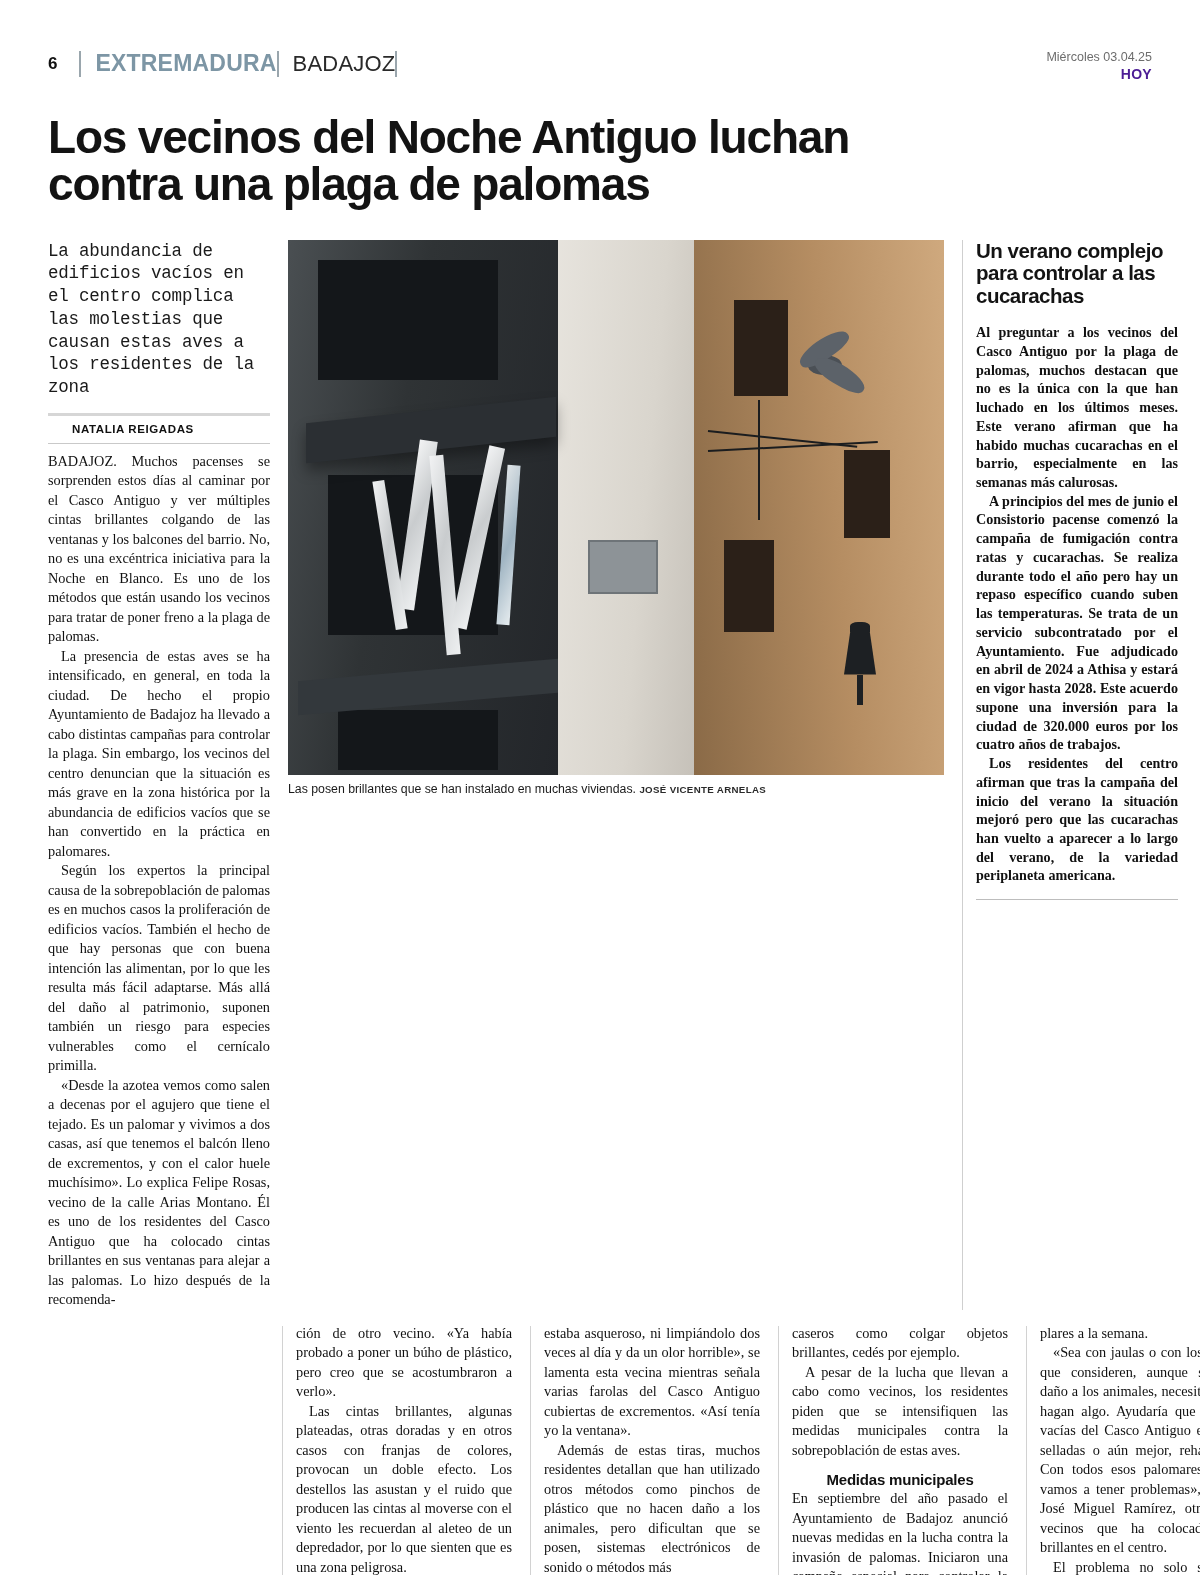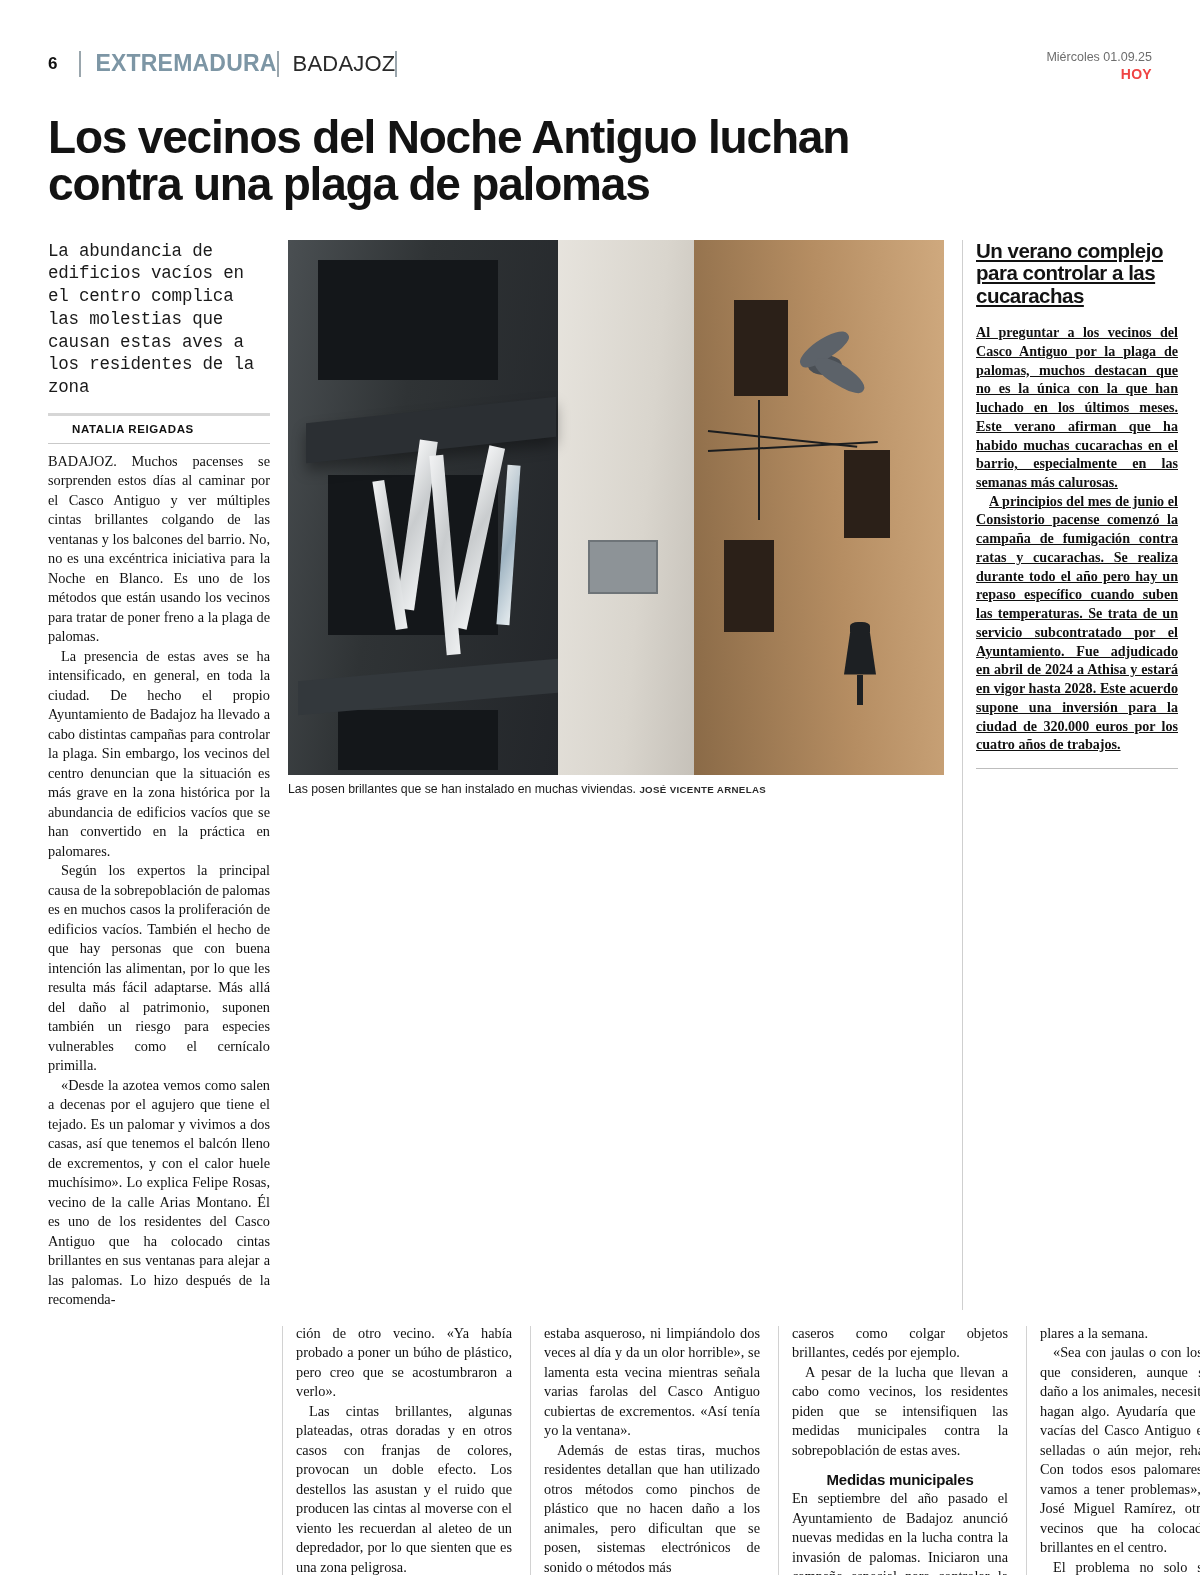--- a/index.html
+++ b/index.html
@@ -20,34 +20,34 @@
   .folio { font-family:"Liberation Sans", sans-serif; font-weight:bold; font-size:17px;
            color:#111; margin-right:22px; }
   .mh-rule { width:2px; height:26px; background:#9aa6ad; margin:0 14px 0 0; }
   .mh-section { font-family:"Liberation Sans", sans-serif; font-weight:bold; font-size:23px;
                 letter-spacing:.2px; color:#7d96a5; }
   .mh-sub { font-family:"Liberation Sans", sans-serif; font-weight:normal; font-size:22px;
             color:#2a2a2a; letter-spacing:.2px; }
   .mh-right { text-align:right; line-height:1.25; }
   .mh-date { font-family:"Liberation Sans", sans-serif; font-size:12.5px; color:#6d6d6d; }
   .mh-brand { font-family:"Liberation Sans", sans-serif; font-weight:bold; font-size:14px;
-              color:#ef4444; letter-spacing:.3px; }
+              color:#4c1d95; letter-spacing:.3px; }
 
   
   .main-area { position:relative; margin-top:22px; }
   .headline {
     font-family:"Liberation Sans", sans-serif; font-weight:bold;
     font-size:46px; line-height:1.03; letter-spacing:-1.2px;
     color:#131313; width:840px;
   }
 
   .cols-top { display:flex; gap:18px; margin-top:22px; }
   .col-left { width:222px; flex:none; }
   .photo-block { width:656px; flex:none; }
-  .sidebar { width:216px; flex:none; position:relative; padding-left:14px;text-decoration:underline; }
+  .sidebar { width:216px; flex:none; position:relative; padding-left:14px; }
   .sidebar:before { content:""; position:absolute; left:0; top:0; bottom:0; width:1px;
                     background:#cfcfcf; }
 
   .standfirst {
     font-family:Liberation Mono, monospace; font-size:17.5px; line-height:1.3;
     color:#1a1a1a; letter-spacing:-.2px;
   }
   .byline-rule { height:3px; background:#d6d6d6; margin:14px 0 7px 0; }
   .byline { font-family:"Liberation Sans", sans-serif; font-weight:bold; font-size:11.5px;
             letter-spacing:.6px; color:#111;padding-left:24px; }
@@ -125,21 +125,21 @@
   <div class="masthead">
     <div class="mh-left">
       <span class="folio">6</span>
       <span class="mh-rule"></span>
       <span class="mh-section">EXTREMADURA</span>
       <span class="mh-rule"></span>
       <span class="mh-sub">BADAJOZ</span>
       <span class="mh-rule"></span>
     </div>
     <div class="mh-right">
-      <div class="mh-date">Miércoles 01.09.25</div>
+      <div class="mh-date">Miércoles 03.04.25</div>
       <div class="mh-brand">HOY</div>
     </div>
   </div>
 
   <div class="main-area">
     <h1 class="headline">Los vecinos del Noche Antiguo luchan contra una plaga de palomas</h1>
 
     <div class="cols-top">
 
       <div class="col-left">
@@ -201,20 +201,21 @@
           <span>Las posen brillantes que se han instalado en muchas viviendas.</span>
           <span class="credit">JOSÉ VICENTE ARNELAS</span>
         </div>
       </div>
 
       <div class="sidebar">
         <div class="side-title">Un verano complejo para controlar a las cucarachas</div>
         <div class="side-body">
           <p class="first">Al preguntar a los vecinos del Casco Antiguo por la plaga de palomas, muchos destacan que no es la única con la que han luchado en los últimos meses. Este verano afirman que ha habido muchas cucarachas en el barrio, especialmente en las semanas más calurosas.</p>
           <p>A principios del mes de junio el Consistorio pacense comenzó la campaña de fumigación contra ratas y cucarachas. Se realiza durante todo el año pero hay un repaso específico cuando suben las temperaturas. Se trata de un servicio subcontratado por el Ayuntamiento. Fue adjudicado en abril de 2024 a Athisa y estará en vigor hasta 2028. Este acuerdo supone una inversión para la ciudad de 320.000 euros por los cuatro años de trabajos.</p>
+          <p>Los residentes del centro afirman que tras la campaña del inicio del verano la situación mejoró pero que las cucarachas han vuelto a aparecer a lo largo del verano, de la variedad periplaneta americana.</p>
         </div>
         <div class="side-rule"></div>
       </div>
     </div>
 
     <div class="cols-bottom">
       <div class="cb" style="visibility:hidden;"></div>
 
       <div class="cb">
         <div class="body">

